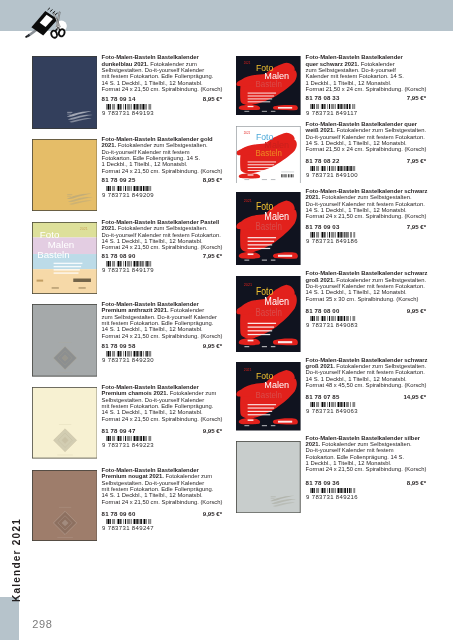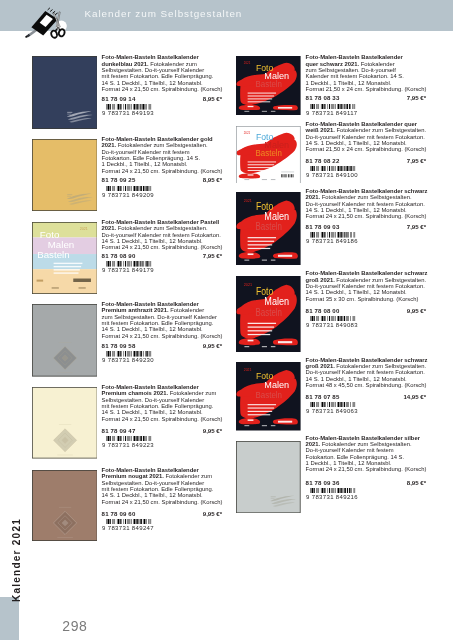--- a/index.html
+++ b/index.html
@@ -6,21 +6,21 @@
   html,body{margin:0;padding:0;}
   body{width:453px;height:640px;background:#ffffff;font-family:"Liberation Sans",sans-serif;overflow:hidden;position:relative;}
   .page{position:absolute;left:0;top:0;width:453px;height:640px;background:#ffffff;}
   .header-band{position:absolute;left:0;top:0;width:453px;height:31px;background:#b6c3cb;}
   .header-title{position:absolute;left:84.5px;top:7.8px;font-size:9.9px;color:#f4f7f8;letter-spacing:0.95px;white-space:nowrap;}
   .logo{position:absolute;left:20px;top:3px;width:52px;height:42px;}
   .side-block{position:absolute;left:0;top:597px;width:19.2px;height:43px;background:#b6c3cb;}
   .vert-wrap{position:absolute;left:7.5px;top:505px;width:18px;height:110px;}
   .vert-text{position:absolute;left:-46px;top:46px;width:110px;height:18px;line-height:18px;
              transform:rotate(-90deg);font-size:10.0px;font-weight:bold;letter-spacing:1.25px;color:#231f20;text-align:center;}
-  .page-num{position:absolute;left:32.3px;top:618.4px;font-size:14px;color:#7b7b7b;letter-spacing:.55px;margin-left:30px;}
+  .page-num{position:absolute;left:32.3px;top:618.4px;font-size:11px;color:#7b7b7b;letter-spacing:.55px;}
   .item{position:absolute;left:0;top:0;}
   .thumb{position:absolute;box-sizing:border-box;overflow:hidden;}
   .thumb svg{display:block;width:100%;height:100%;}
   .txtblock{position:absolute;font-size:5.84px;line-height:6.35px;color:#231f20;text-align:left;}
   .txtblock .ln{white-space:nowrap;}
   .txtblock .ln.b{font-weight:bold;}
   .txtblock .ln b{font-weight:bold;}
   .ordline{position:absolute;}
   .ordnum{position:absolute;left:0;top:0;font-size:6.1px;font-weight:bold;color:#231f20;letter-spacing:.15px;white-space:nowrap;}
   .price{position:absolute;right:0;top:0;font-size:6.1px;font-weight:bold;color:#231f20;white-space:nowrap;}
@@ -55,21 +55,20 @@
     <path d="M34.2 9.8 L40.3 23.9 L39.3 24.4 L33.2 10.3 Z" fill="#fbfcfc" stroke="#1f1f1f" stroke-width="0.45"></path>
     <path d="M40.2 9.0 L37.3 24.1 L36.3 23.9 L39.2 8.8 Z" fill="#fbfcfc" stroke="#1f1f1f" stroke-width="0.45"></path>
     <circle cx="38.0" cy="24.9" r="0.95" fill="#1a1a1a"></circle>
 
     <ellipse cx="34.1" cy="31.2" rx="2.8" ry="3.6" transform="rotate(-22 34.1 31.2)" fill="none" stroke="#0f0f0f" stroke-width="1.85"></ellipse>
     <ellipse cx="41.7" cy="29.8" rx="2.8" ry="3.6" transform="rotate(20 41.7 29.8)" fill="none" stroke="#0f0f0f" stroke-width="1.85"></ellipse>
     <path d="M37.2 25.8 L35.2 28.2" stroke="#0f0f0f" stroke-width="1.5" fill="none"></path>
     <path d="M38.9 25.8 L40.8 27.3" stroke="#0f0f0f" stroke-width="1.5" fill="none"></path>
   </g>
 </svg></div>
-<div class="header-title">Kalender zum Selbstgestalten</div>
 <div class="side-block"></div>
 <div class="vert-wrap">
       <div class="vert-text">Kalender 2021</div>
     </div>
 <div class="page-num">298</div>
 <div class="item">
  <div class="thumb" style="left:31.50px;top:55.50px;width:65.50px;height:73.00px;">
         <svg viewBox="0 0 65.50 73.00" preserveAspectRatio="none">
           <rect width="65.50" height="73.00" fill="#333f5c"></rect>
           <g transform="translate(34.39,53.66) scale(0.992)" fill="#ffffff" opacity="0.55">

